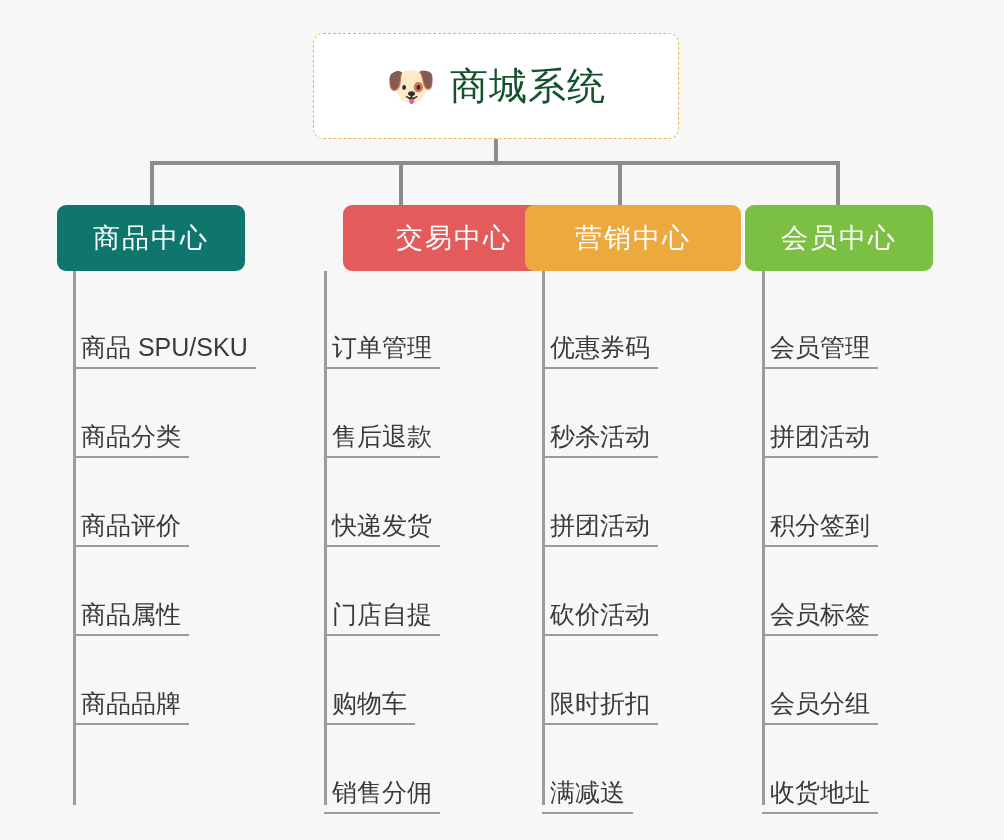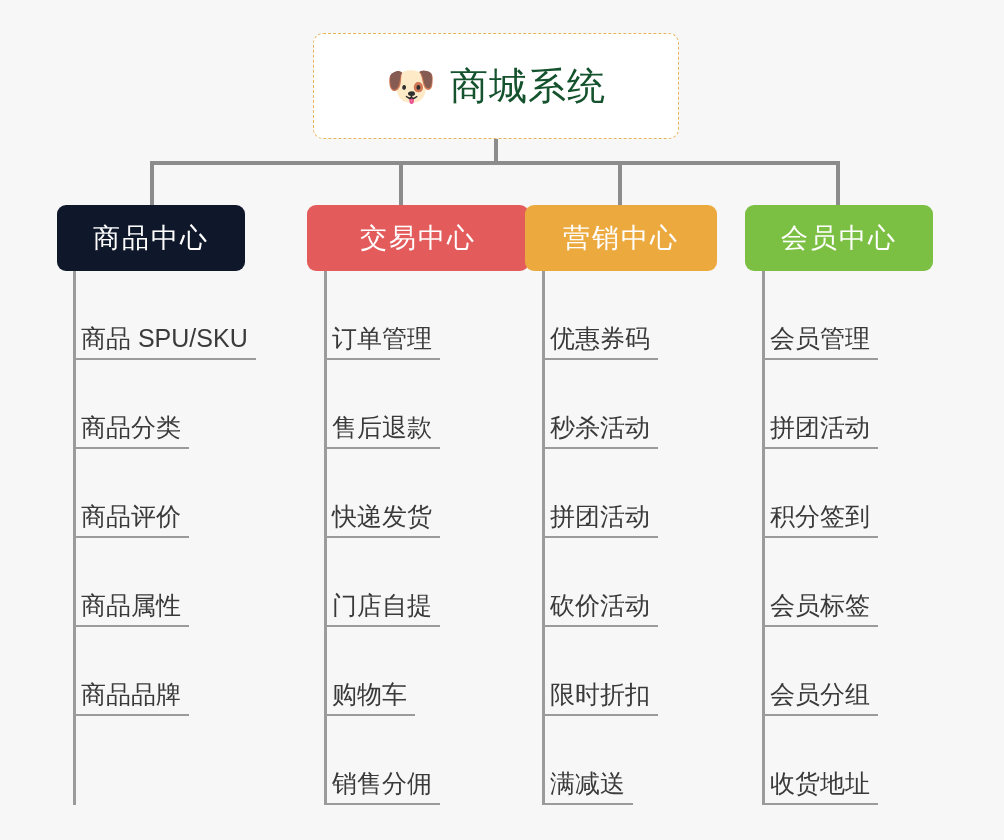--- a/index.html
+++ b/index.html
@@ -95,21 +95,21 @@
   
   .spine {
     position: absolute;
     width: 3px;
     background: #9b9b9b;
     top: 66px;
   }
 
   .leaves {
     position: absolute;
-    top: 66px;
+    top: 75px;
     left: 0;
   }
   .leaf {
     position: relative;
     height: 89px;
     display: flex;
     align-items: flex-end;
     box-sizing: border-box;
   }
   .leaf-label {
@@ -117,31 +117,31 @@
     color: #3a3a3a;
     white-space: nowrap;
     padding: 0 8px 6px 8px;
     border-bottom: 2px solid #9b9b9b;
     display: inline-block;
     line-height: 1.1;
   }
 
   
   .branch-1 { left: 57px; }
-  .branch-1 .branch-header { width: 188px; background: #0f172a; }
+  .branch-1 .branch-header { width: 188px; background: #0f766e; }
   .branch-1 .spine { left: 16px; }
   .branch-1 .leaves { padding-left: 16px; }
 
   .branch-2 { left: 307px; }
-  .branch-2 .branch-header { width: 222px; background: #e35c5b; }
+  .branch-2 .branch-header { width: 222px; background: #e35c5b; margin-left: 36px; }
   .branch-2 .spine { left: 17px; }
   .branch-2 .leaves { padding-left: 17px; }
 
   .branch-3 { left: 525px; }
-  .branch-3 .branch-header { width: 192px; background: #eba93e; }
+  .branch-3 .branch-header { width: 216px; background: #eba93e; }
   .branch-3 .spine { left: 17px; }
   .branch-3 .leaves { padding-left: 17px; }
 
   .branch-4 { left: 745px; }
   .branch-4 .branch-header { width: 188px; background: #7cc043; }
   .branch-4 .spine { left: 17px; }
   .branch-4 .leaves { padding-left: 17px; }
 </style>
 </head>
 <body>

